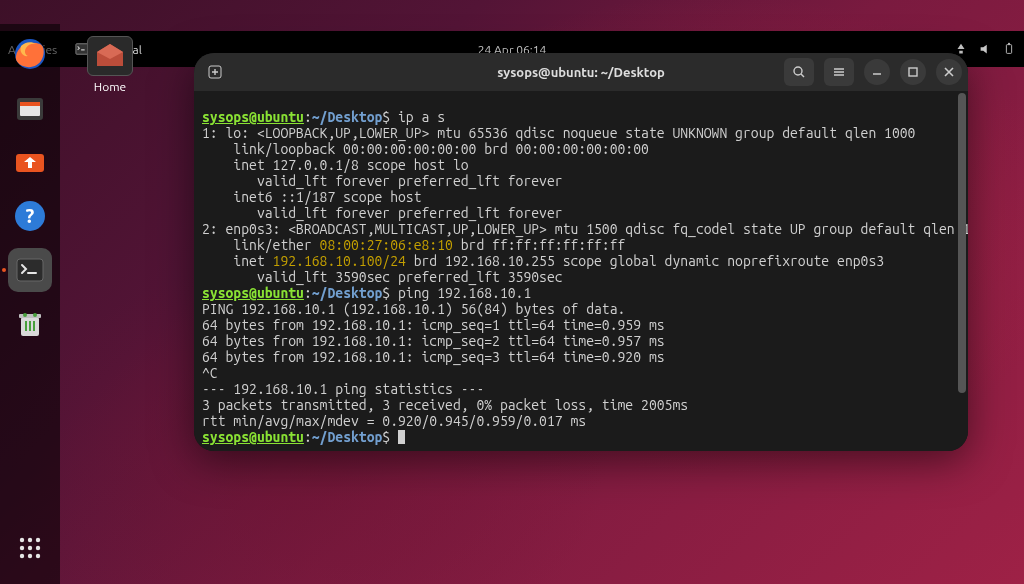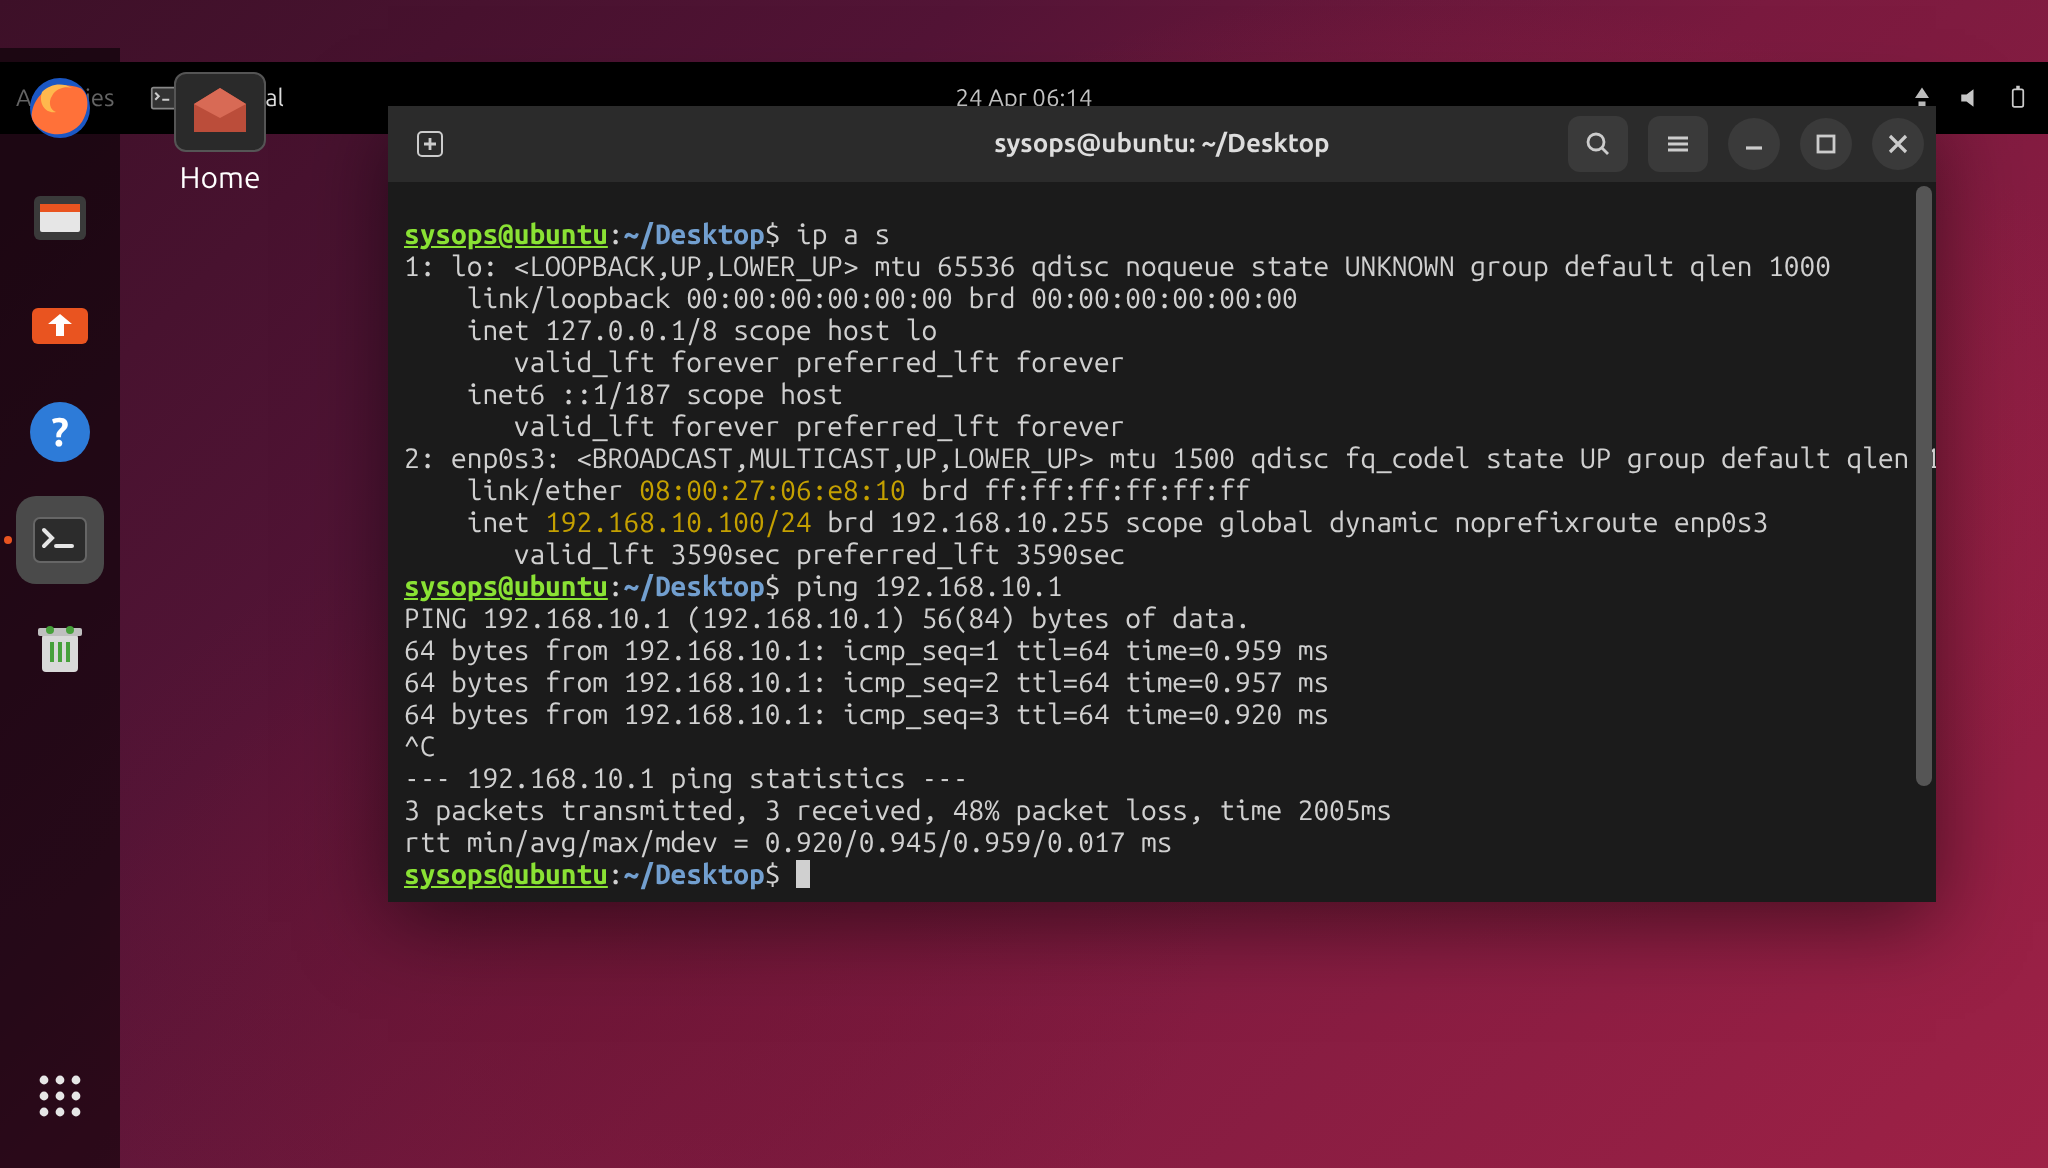--- a/index.html
+++ b/index.html
@@ -26,27 +26,27 @@
   .dock {
     position: absolute; top: 24px; left: 0; bottom: 0; width: 60px;
     background: rgba(0,0,0,.55); display: flex; flex-direction: column;
     align-items: center; padding-top: 8px; gap: 10px;
   }
   .dock .slot { width: 44px; height: 44px; border-radius: 10px; display:flex; align-items:center; justify-content:center; position:relative; }
   .dock .slot.active::before { content:""; position:absolute; left:-6px; top:50%; transform:translateY(-50%); width:4px; height:4px; border-radius:50%; background:#e95420; }
   .dock .apps-btn { margin-top:auto; margin-bottom:14px; width:44px; height:44px; display:flex; align-items:center; justify-content:center; border-radius:10px; }
   .dock svg { width: 36px; height: 36px; }
   
-  .desktop-icon { position:absolute; top:36px; left:78px; width:64px; text-align:center; color:#fff; font-size:15px; }
+  .desktop-icon { position:absolute; top:36px; left:78px; width:64px; text-align:center; color:#fff; font-size:12px; }
   .desktop-icon .folder { width:46px; height:40px; margin:0 auto 4px; background:#2a2a2a; border:1px solid #555; border-radius:6px; padding:4px; display:flex; align-items:center; justify-content:center;}
   .desktop-icon .folder svg{width:30px;height:26px;}
   
   .termwin {
     position: absolute; top: 53px; left: 194px; width: 774px; height: 398px;
-    background: #1b1b1b; border-radius: 0; box-shadow: 0 10px 40px rgba(0,0,0,.5);
+    background: #1b1b1b; border-radius: 20px; box-shadow: 0 10px 40px rgba(0,0,0,.5);
     display: flex; flex-direction: column; overflow: hidden;
   }
   .titlebar {
     height: 38px; background: #2b2b2b; display:flex; align-items:center; padding:0 6px; gap:4px;
     color:#ddd; font-size:13px; font-weight:600;
   }
   .titlebar .tab-btn { width:30px; height:28px; border-radius:6px; display:flex; align-items:center; justify-content:center;}
   .titlebar .title { position:absolute; left:50%; transform:translateX(-50%); }
   .titlebar .winbtns { margin-left:auto; display:flex; gap:10px; align-items:center;}
   .titlebar .wbtn { width:26px; height:26px; border-radius:50%; background:#3a3a3a; display:flex; align-items:center; justify-content:center;}
@@ -209,18 +209,18 @@
 <span class="w"><span>    link/ether </span><span class="y">08:00:27:06:e8:10</span><span> brd ff:ff:ff:ff:ff:ff</span></span>
 <span class="w"><span>    inet </span><span class="y">192.168.10.100/24</span><span> brd 192.168.10.255 scope global dynamic noprefixroute enp0s3</span></span>
 <span class="w">       valid_lft 3590sec preferred_lft 3590sec</span>
 <span class="prompt"><span class="u">sysops@ubuntu</span><span class="c">:</span><span class="p">~/Desktop</span><span class="c">$</span></span> <span class="w">ping 192.168.10.1</span>
 <span class="w">PING 192.168.10.1 (192.168.10.1) 56(84) bytes of data.</span>
 <span class="w">64 bytes from 192.168.10.1: icmp_seq=1 ttl=64 time=0.959 ms</span>
 <span class="w">64 bytes from 192.168.10.1: icmp_seq=2 ttl=64 time=0.957 ms</span>
 <span class="w">64 bytes from 192.168.10.1: icmp_seq=3 ttl=64 time=0.920 ms</span>
 <span class="w">^C</span>
 <span class="w">--- 192.168.10.1 ping statistics ---</span>
-<span class="w">3 packets transmitted, 3 received, 48% packet loss, time 2005ms</span>
+<span class="w">3 packets transmitted, 3 received, 0% packet loss, time 2005ms</span>
 <span class="w">rtt min/avg/max/mdev = 0.920/0.945/0.959/0.017 ms</span>
 <span class="prompt"><span class="u">sysops@ubuntu</span><span class="c">:</span><span class="p">~/Desktop</span><span class="c">$</span></span> <span style="display:inline-block;width:7px;height:14px;background:#d0d0d0;vertical-align:-2px;"></span>
     <div class="scrollbar"></div>
   </div>
 </div>
 
 </body></html>

